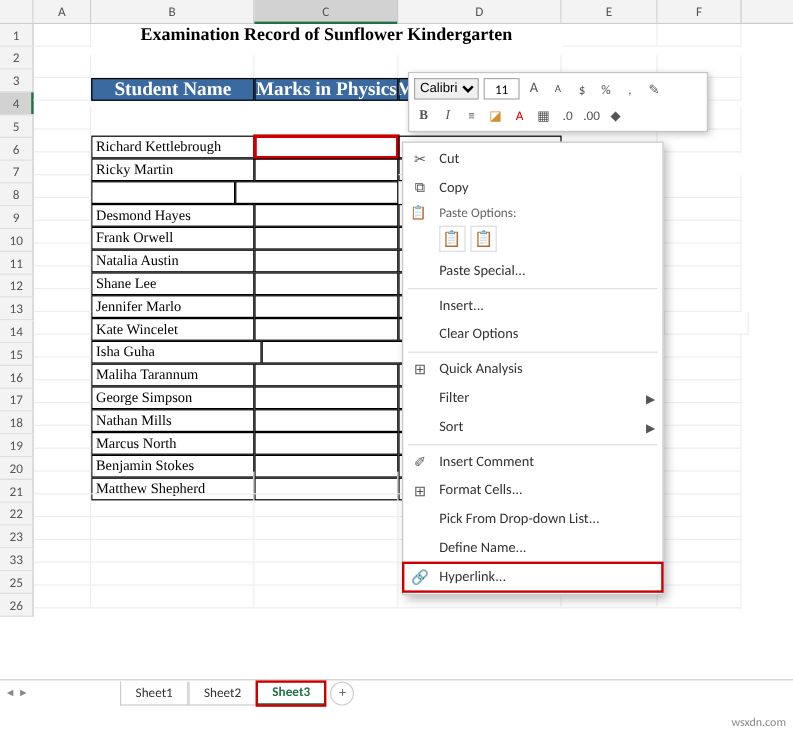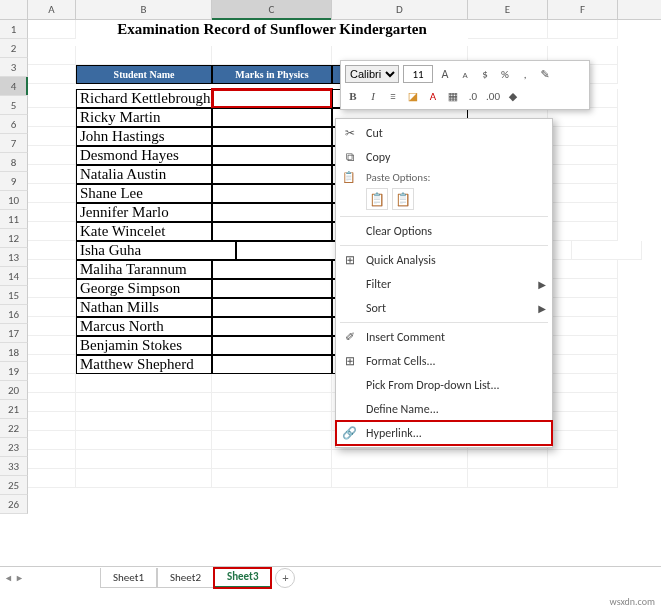--- a/index.html
+++ b/index.html
@@ -18,22 +18,22 @@
 .rh { height: 19px; border-bottom: 1px solid #ddd; border-right: 1px solid #ccc; background: #f3f3f3; color:#555; font-size:11px; display:flex; align-items:center; justify-content:center; }
 .rh.sel { background: #d2d2d2; position:relative; }
 .rh.sel::after { content:""; position:absolute; right:-1px; top:0; bottom:0; width:2px; background:#217346; }
 
 .cells { position: relative; }
 .row { display:flex; height:19px; }
 .cell { border-right:1px solid #eee; border-bottom:1px solid #eee; height:19px; overflow:hidden; white-space:nowrap; padding:0 3px; display:flex; align-items:center; }
 
 .title { font-family: "Times New Roman", serif; font-weight: bold; font-size: 15px; justify-content:center; border:none !important; }
 
-.hdr { background: #3b6aa0; color:#fff; font-weight:bold; font-family:"Times New Roman",serif; font-size:10px; justify-content:center; border:1px solid #000 !important; }
-.datacell { border:1px solid #000 !important; font-family:"Times New Roman",serif; font-size:15px; }
+.hdr { background: #3b6aa0; color:#fff; font-weight:bold; font-family:"Times New Roman",serif; font-size:16px; justify-content:center; border:1px solid #000 !important; }
+.datacell { border:1px solid #000 !important; font-family:"Times New Roman",serif; font-size:12px;margin-top:24px; }
 
 .sel-c4 { outline: 3px solid #cc0000; outline-offset: -2px; background:#fff; }
 
 
 .minitool { position:absolute; top:60px; left:340px; width:250px; height:50px; background:#fff; border:1px solid #c6c6c6; box-shadow: 2px 2px 6px rgba(0,0,0,.25); padding:2px 4px; font-size:11px; }
 .minitool .tl { display:flex; align-items:center; gap:4px; height:22px; }
 .minitool select, .minitool .szbox { font-size:11px; height:18px; border:1px solid #aaa; }
 .minitool .szbox { width:30px; display:flex; align-items:center; justify-content:center; }
 .minitool .btn { width:16px; height:16px; display:flex; align-items:center; justify-content:center; color:#555; cursor:pointer; }
 .minitool .bold { font-weight:bold; font-family:serif; }
@@ -135,36 +135,43 @@
         <div class="row">
           <div class="cell" style="width: 48px;"></div>
           <div class="cell datacell" style="width: 136px; text-align: center;">Ricky Martin</div>
           <div class="cell datacell" style="width: 120px;"></div>
           <div class="cell datacell" style="width: 136px;"></div>
           <div class="cell" style="width: 80px;"></div>
           <div class="cell" style="width: 70px;"></div>
         </div>
         <div class="row">
           <div class="cell" style="width: 48px;"></div>
-          <div class="cell datacell" style="width: 136px;">John Hastings</div>
           <div class="cell datacell" style="width: 120px;"></div>
           <div class="cell datacell" style="width: 136px;"></div>
           <div class="cell" style="width: 80px;"></div>
           <div class="cell" style="width: 70px;"></div>
         </div>
         <div class="row">
           <div class="cell" style="width: 48px;"></div>
           <div class="cell datacell" style="width: 136px;">Desmond Hayes</div>
           <div class="cell datacell" style="width: 120px;"></div>
           <div class="cell datacell" style="width: 136px;"></div>
           <div class="cell" style="width: 80px;"></div>
           <div class="cell" style="width: 70px;"></div>
         </div>
         <div class="row">
           <div class="cell" style="width: 48px;"></div>
+          <div class="cell datacell" style="width: 136px;">Frank Orwell</div>
+          <div class="cell datacell" style="width: 120px;"></div>
+          <div class="cell datacell" style="width: 136px;"></div>
+          <div class="cell" style="width: 80px;"></div>
+          <div class="cell" style="width: 70px;"></div>
+        </div>
+        <div class="row">
+          <div class="cell" style="width: 48px;"></div>
           <div class="cell datacell" style="width: 136px;">Natalia Austin</div>
           <div class="cell datacell" style="width: 120px;"></div>
           <div class="cell datacell" style="width: 136px;"></div>
           <div class="cell" style="width: 80px;"></div>
           <div class="cell" style="width: 70px;"></div>
         </div>
         <div class="row">
           <div class="cell" style="width: 48px;"></div>
           <div class="cell datacell" style="width: 136px;">Shane Lee</div>
           <div class="cell datacell" style="width: 120px;"></div>
@@ -183,21 +190,21 @@
         <div class="row">
           <div class="cell" style="width: 48px;"></div>
           <div class="cell datacell" style="width: 136px;">Kate Wincelet</div>
           <div class="cell datacell" style="width: 120px;"></div>
           <div class="cell datacell" style="width: 136px;"></div>
           <div class="cell" style="width: 80px;"></div>
           <div class="cell" style="width: 70px;"></div>
         </div>
         <div class="row">
           <div class="cell" style="width: 48px;"></div>
-          <div class="cell datacell" style="width: 160px;">Isha Guha</div>
+          <div class="cell datacell" style="width: 142px;">Isha Guha</div>
           <div class="cell datacell" style="width: 120px;"></div>
           <div class="cell datacell" style="width: 136px;"></div>
           <div class="cell" style="width: 80px;"></div>
           <div class="cell" style="width: 70px;"></div>
         </div>
         <div class="row">
           <div class="cell" style="width: 48px;"></div>
           <div class="cell datacell" style="width: 136px;">Maliha Tarannum</div>
           <div class="cell datacell" style="width: 120px;"></div>
           <div class="cell datacell" style="width: 136px;"></div>
@@ -327,21 +334,27 @@
     </div>
   <div class="mi">
       <span class="ic">⧉</span>
       <span>Copy</span>
     </div>
   <div class="lbl"><span class="ic" style="left:6px;position:absolute">📋</span><span>Paste Options:</span></div>
   <div class="pasteicons">
     <div class="picon">📋</div>
     <div class="picon">📋</div>
   </div>
+  <div class="mi">
+      <span>Paste Special...</span>
+    </div>
   <div class="sep"></div>
+  <div class="mi">
+      <span>Insert...</span>
+    </div>
   <div class="mi">
       <span>Clear Options</span>
     </div>
   <div class="sep"></div>
   <div class="mi">
       <span class="ic">⊞</span>
       <span>Quick Analysis</span>
     </div>
   <div class="mi">
       <span>Filter</span>

